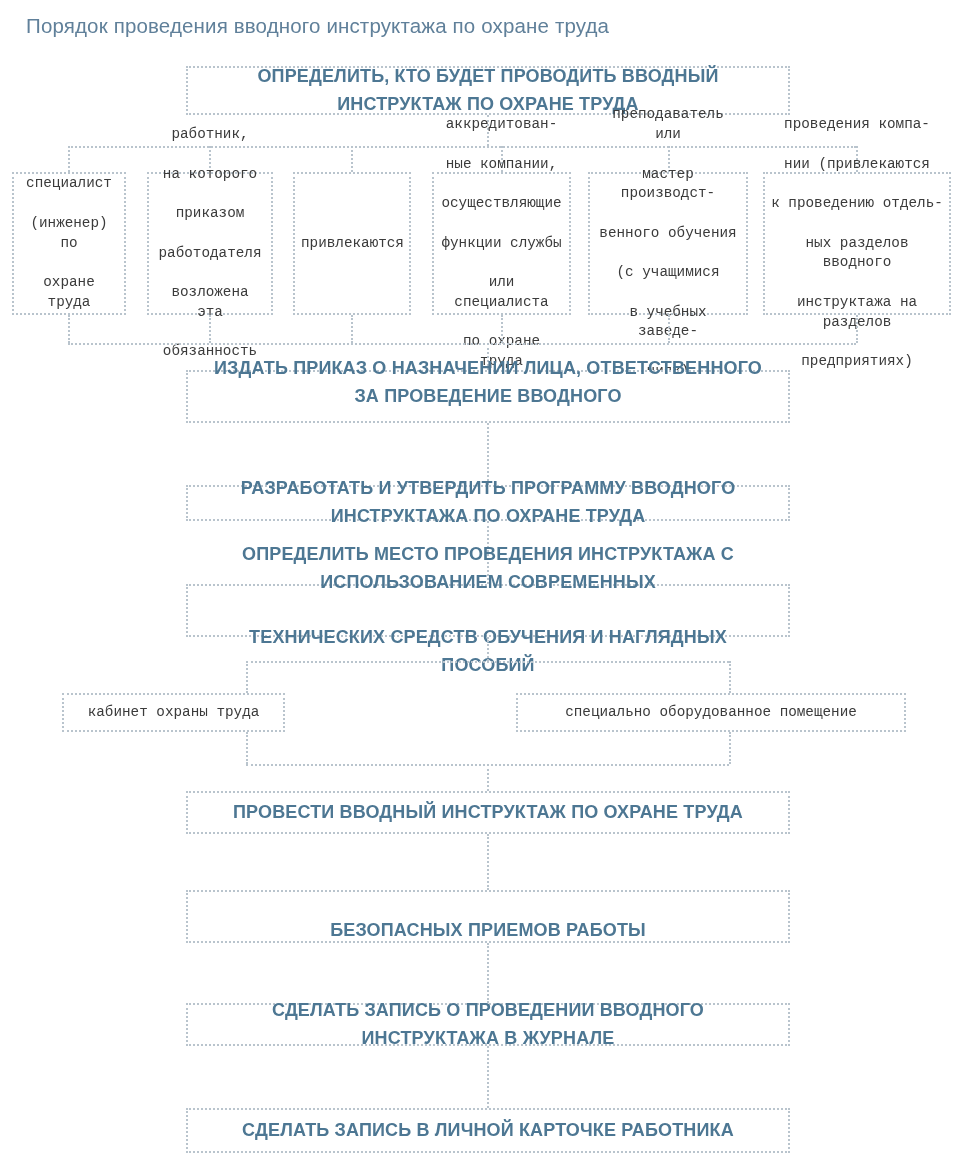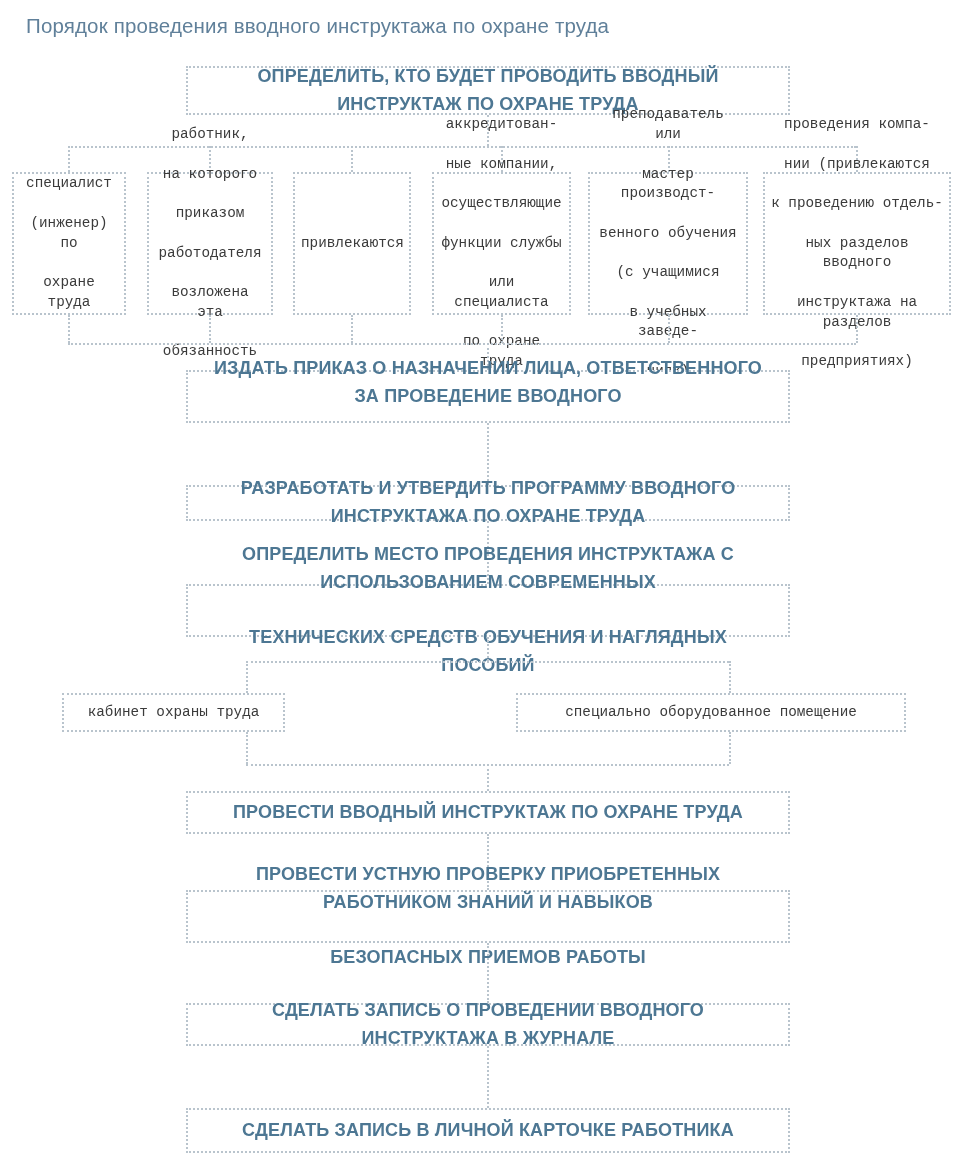--- a/index.html
+++ b/index.html
@@ -197,21 +197,21 @@
 <div class="vline" style="left:487px; top:764px; height:27px;"></div>
 
 <div class="node primary" style="left:186px; top:791px; width:604px; height:43px;">
   <span>ПРОВЕСТИ ВВОДНЫЙ ИНСТРУКТАЖ ПО ОХРАНЕ ТРУДА</span>
 </div>
 
 <div class="vline" style="left:487px; top:834px; height:56px;"></div>
 
 <div class="node primary" style="left:186px; top:890px; width:604px; height:53px;">
   <span>
-    <span>ПРОВЕСТИ УСТНУЮ ПРОВЕРКУ ПРИОБРЕТЕННЫХ РАБОТНИКОМ ЗНАНИЙ И НАВЫКОВ</span><br>
+    <br>
     <span>БЕЗОПАСНЫХ ПРИЕМОВ РАБОТЫ</span>
   </span>
 </div>
 
 <div class="vline" style="left:487px; top:943px; height:60px;"></div>
 
 <div class="node primary" style="left:186px; top:1003px; width:604px; height:43px;">
   <span>СДЕЛАТЬ ЗАПИСЬ О ПРОВЕДЕНИИ ВВОДНОГО ИНСТРУКТАЖА В ЖУРНАЛЕ</span>
 </div>
 

